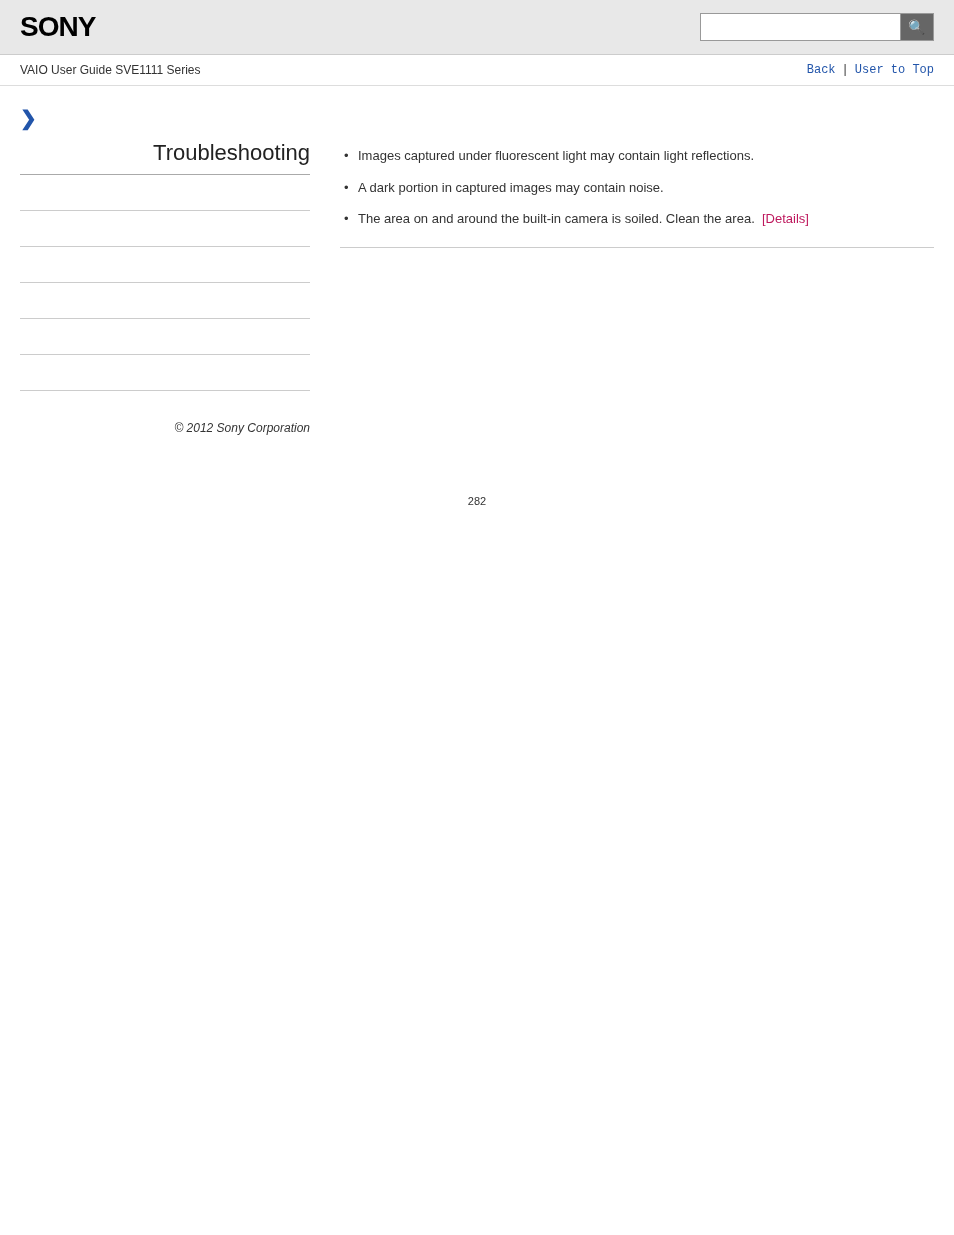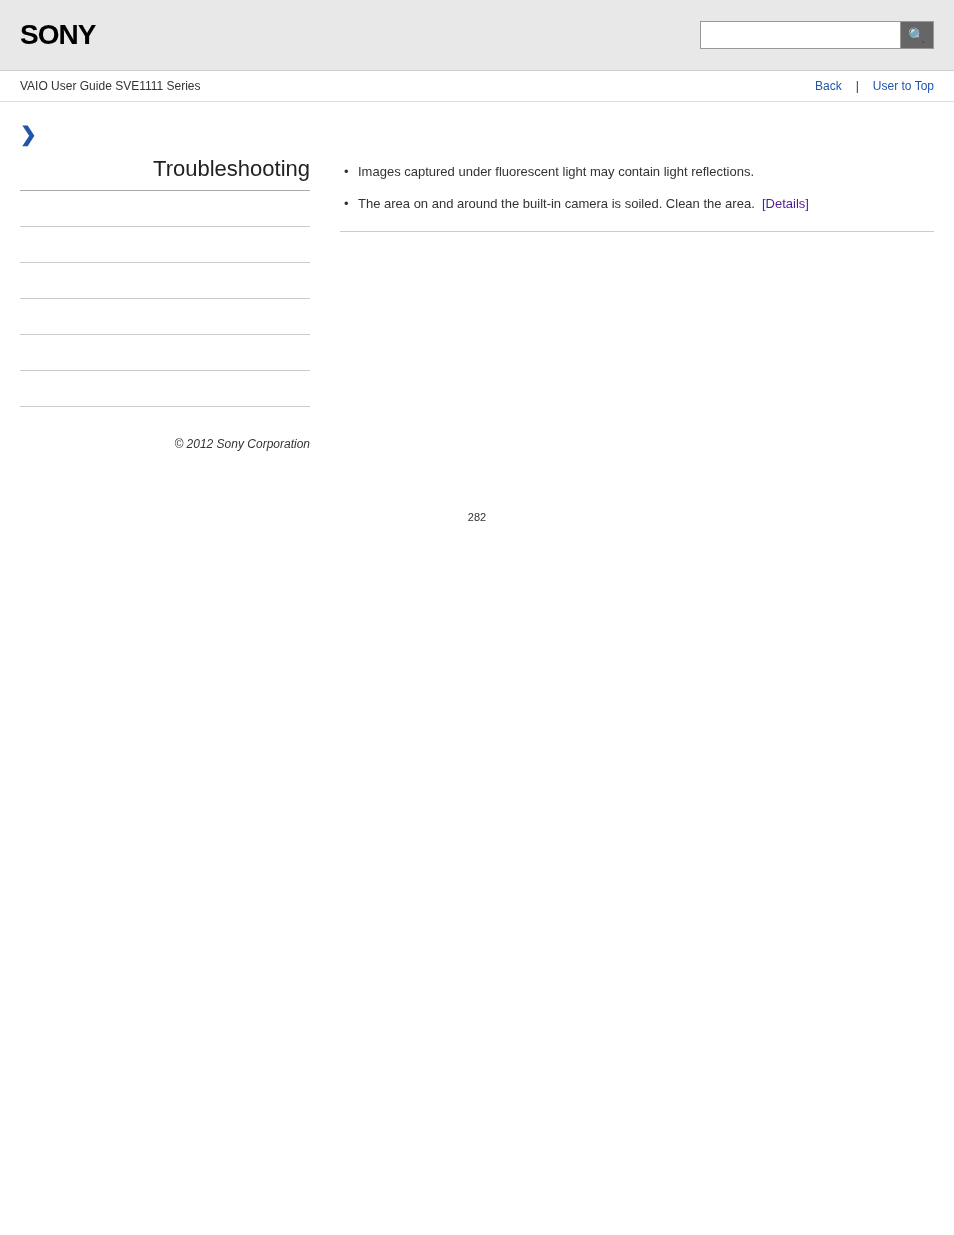--- a/index.html
+++ b/index.html
@@ -18,21 +18,21 @@
     }
 
     
     .header {
       background: #e8e8e8;
       padding: 10px 20px;
       display: flex;
       align-items: center;
       justify-content: space-between;
       border-bottom: 1px solid #ccc;
-      height: 71px;
+      height: 55px;
     }
 
     .sony-logo {
       font-size: 28px;
       font-weight: 900;
       color: #000;
       letter-spacing: -1px;
       font-family: Arial Black, Arial, sans-serif;
     }
 
@@ -74,22 +74,23 @@
       border-bottom: 1px solid #ddd;
       font-size: 12px;
     }
 
     .breadcrumb-left {
       color: #333;
     }
 
     .breadcrumb-right {
       display: flex;
-      gap: 14px;
-      align-items: center;
+      gap: 6px;
+      align-items: center;
+      font-family: Liberation Mono, monospace;
     }
 
     .breadcrumb-right a {
       color: #2255aa;
       text-decoration: none;
       cursor: pointer;
     }
 
     .breadcrumb-divider {
       color: #333;
@@ -172,21 +173,21 @@
       font-size: 13px;
     }
 
     .right-content-divider {
       border: none;
       border-top: 1px solid #ccc;
       margin-top: 12px;
     }
 
     .details-link {
-      color: #4c1d95;
+      color: #be185d;
       text-decoration: none;
       cursor: pointer;
     }
 
     
     .footer-copyright {
       margin-top: 30px;
       font-size: 12px;
       color: #333;
       font-style: italic;
@@ -239,20 +240,23 @@
 
       <div class="footer-copyright">© 2012 Sony Corporation</div>
     </div>
 
     <div class="right-content">
       <ul class="bullet-list">
         <li>
           <span>Images captured under fluorescent light may contain light reflections.</span>
         </li>
         <li>
+          <span>A dark portion in captured images may contain noise.</span>
+        </li>
+        <li>
           <span>The area on and around the built-in camera is soiled. Clean the area.</span>
           &nbsp;<a class="details-link" href="#">[Details]</a>
         </li>
       </ul>
       <hr class="right-content-divider">
     </div>
 
   </div>
 </div>
 

